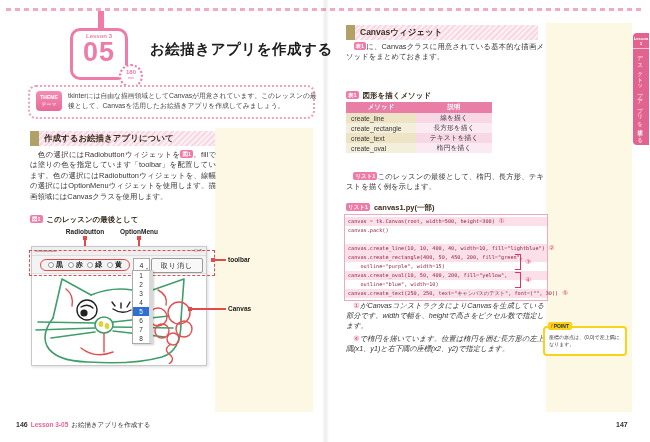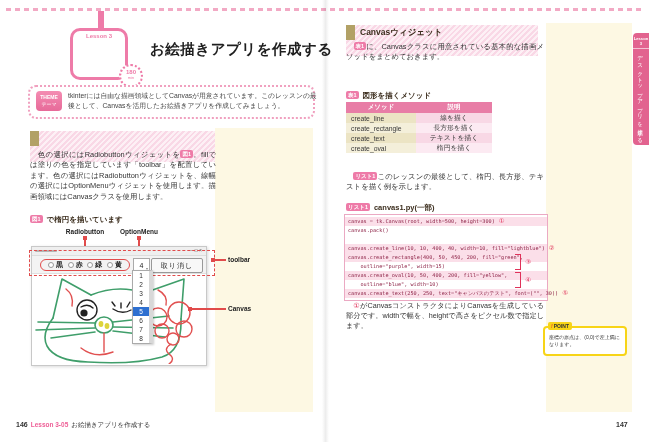--- a/index.html
+++ b/index.html
@@ -26,21 +26,21 @@
   .timer .tu{font-size:4px;color:#ee7ba8;line-height:4px;}
   .page-title{left:150px;top:40px;font-size:14.5px;font-weight:bold;color:#1e1e1e;letter-spacing:.5px;}
   
   .theme-box{left:28px;top:85px;width:283px;height:30px;border:2px dotted #f0a0bf;border-radius:8px;background:#fff;}
   .theme-badge{left:6px;top:4px;width:26px;height:20px;background:linear-gradient(#f48cb2,#e76a99);
     border-radius:4px;color:#fff;text-align:center;}
   .theme-badge .te{font-size:5px;font-weight:bold;line-height:7px;margin-top:3px;}
   .theme-badge .tj{font-size:5px;line-height:6px;}
   .theme-text{left:38px;top:4px;width:250px;font-size:6.8px;line-height:10px;color:#444;}
   
-  .sec-head{height:31px;background:repeating-linear-gradient(135deg,#f9d8e6 0 2px,#fdf0f5 2px 4px);}
+  .sec-head{height:15px;background:repeating-linear-gradient(135deg,#f9d8e6 0 2px,#fdf0f5 2px 4px);}
   .sec-head .sq{position:absolute;left:0;top:0;width:9px;height:15px;background:#b2a166;}
   .sec-head .tx{position:absolute;left:14px;top:0;font-size:8.5px;font-weight:bold;color:#3c2e1e;line-height:15px;}
   .body-p{font-size:7.4px;line-height:10.4px;color:#333;text-align:justify;}
   .inline-badge{display:inline-block;background:#ee7ba8;color:#fff;font-size:5.5px;font-weight:bold;
     border-radius:2px;padding:0 2px;line-height:8px;vertical-align:1px;}
   .cap-row{font-size:7.5px;font-weight:bold;color:#3c2e1e;}
   .cap-row .inline-badge{margin-right:4px;}
   
   .fig-label{font-size:6.5px;font-weight:bold;color:#222;text-align:center;}
   .redline-v{width:2px;background:#e14b4b;}
@@ -108,43 +108,45 @@
 
 <div class="spread">
   <div class="abs top-border"></div>
   <div class="abs cream" style="left:215px;top:128px;width:98px;height:284px;"></div>
   <div class="abs cream" style="left:546px;top:23px;width:86px;height:389px;"></div>
   <div class="abs fold"></div>
 
   <div class="abs hanger"></div>
   <div class="abs lesson-badge">
     <div class="lesson-label">Lesson 3</div>
+    <div class="lesson-num">05</div>
   </div>
   <div class="abs timer">
     <div class="tv">180</div>
     <div class="tu">min</div>
   </div>
   <div class="abs page-title">お絵描きアプリを作成する</div>
 
   <div class="abs theme-box">
     <div class="abs theme-badge">
       <div class="te">THEME</div>
       <div class="tj">テーマ</div>
     </div>
     <div class="abs theme-text">tkinterには自由な描画領域としてCanvasが用意されています。このレッスンの最後として、Canvasを活用したお絵描きアプリを作成してみましょう。</div>
   </div>
 
   <div class="abs sec-head" style="left:30px;top:131px;width:185px;">
     <span class="sq"></span>
+    <span class="tx">作成するお絵描きアプリについて</span>
   </div>
 
   <p class="abs body-p" style="left:30px;top:150px;width:186px;margin:0;"><span>　色の選択にはRadiobuttonウィジェットを</span><span class="inline-badge">図1</span><span>。fillでは塗りの色を指定しています「toolbar」を配置しています。色の選択にはRadiobuttonウィジェットを、線幅の選択にはOptionMenuウィジェットを使用します。描画領域にはCanvasクラスを使用します。</span></p>
 
   <div class="abs cap-row" style="left:30px;top:215px;">
-    <span class="inline-badge">図1</span><span>で楕円を描いています</span>
+    <span class="inline-badge">図1</span><span>このレッスンの最後として</span>
   </div>
 
   <div class="abs fig-label" style="left:49px;top:228px;width:72px;">Radiobutton</div>
   <div class="abs fig-label" style="left:106px;top:228px;width:66px;">OptionMenu</div>
   <div class="abs redsq" style="left:83px;top:236px;"></div>
   <div class="abs redline-v" style="left:84px;top:238px;height:13px;"></div>
   <div class="abs redsq" style="left:137px;top:236px;"></div>
   <div class="abs redline-v" style="left:138px;top:238px;height:13px;"></div>
 
   <div class="abs appwin">
@@ -295,22 +297,23 @@
       <div class="code-line"><span>    outline="blue", width=10)</span></div>
       <div class="code-line hl"><span>canvas.create_text(250, 250, text="キャンバスのテスト", font=("", 30))</span><span class="cnum">⑤</span></div>
       <div class="bracket" style="top: 39px; height: 14px;">
         <span class="cnum bnum">③</span>
       </div>
       <div class="bracket" style="top: 57px; height: 14px;">
         <span class="cnum bnum">④</span>
       </div>
     </div>
 
-  <div class="abs expl" style="left:346px;top:301px;width:198px;">
+  <div class="abs expl" style="left:346px;top:301px;width:198px;font-style:italic;">
       <p>　<span class="cnum2">①</span>がCanvasコンストラクタによりCanvasを生成している部分です。widthで幅を、heightで高さをピクセル数で指定します。</p>
+      <p>　<span class="cnum2">④</span>で楕円を描いています。位置は楕円を囲む長方形の左上隅(x1、y1)と右下隅の座標(x2、y2)で指定します。</p>
     </div>
 
   <div class="abs point-box">
     <div class="point-tag"><span class="ex">!</span><span>POINT</span></div>
     <div class="point-text">座標の原点は、(0,0)で左上隅になります。</div>
   </div>
 
   <div class="abs side-tab">
     <div class="lt">Lesson 3</div>
     <div class="vt">デスクトップアプリを作成する</div>

